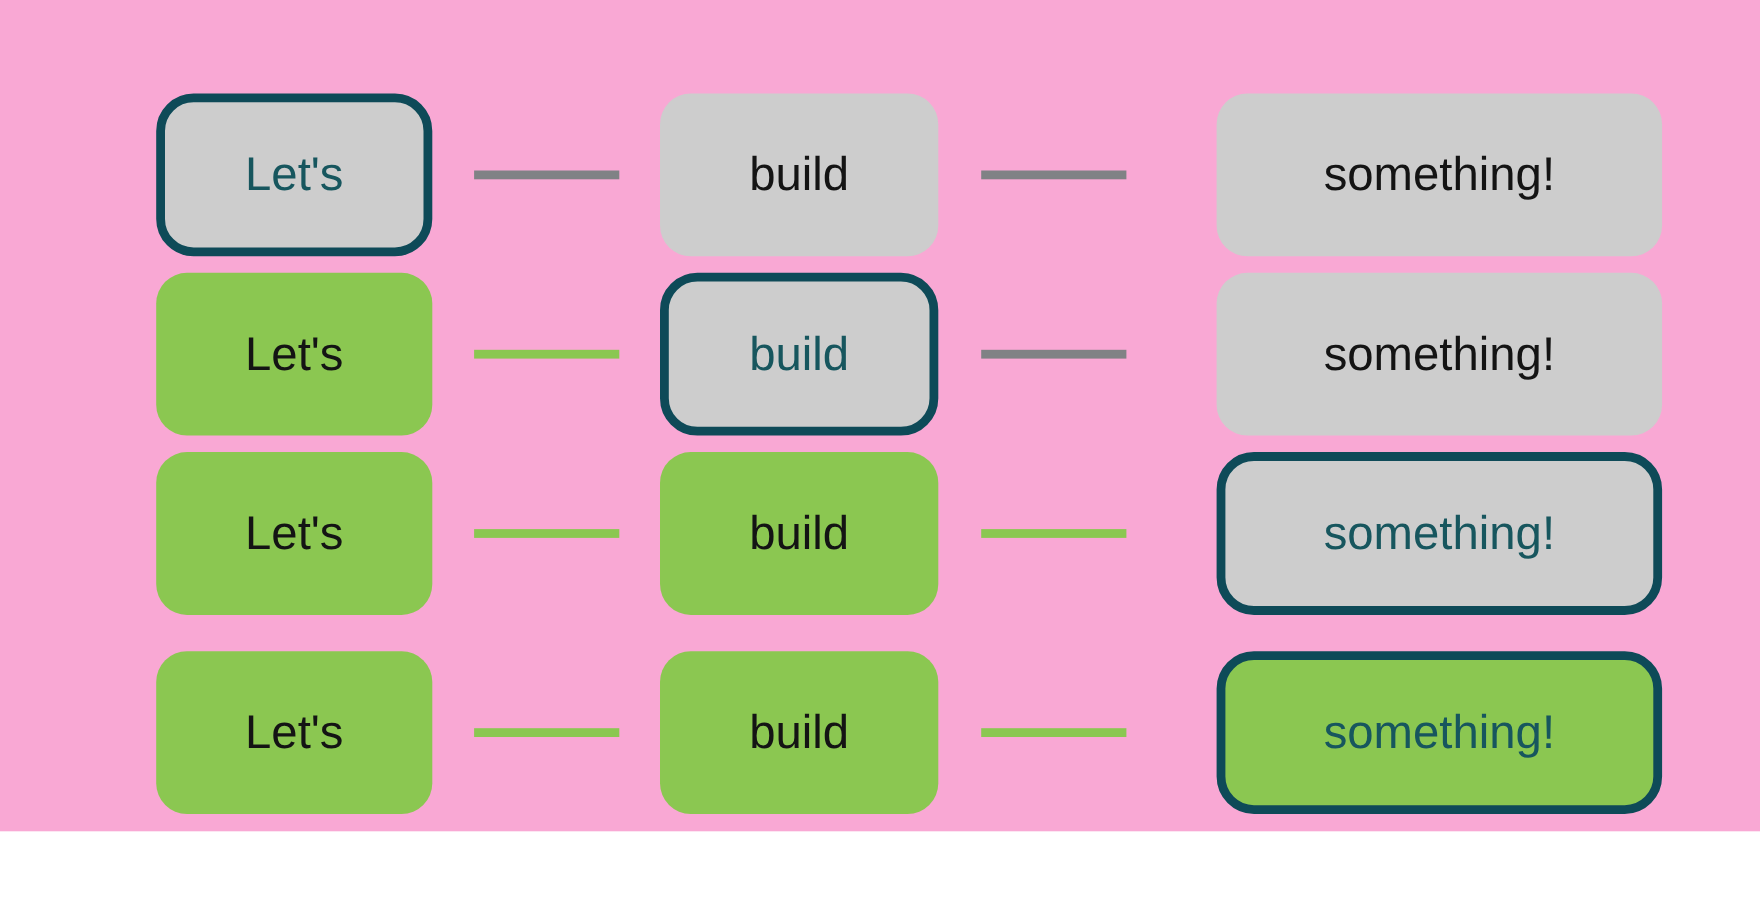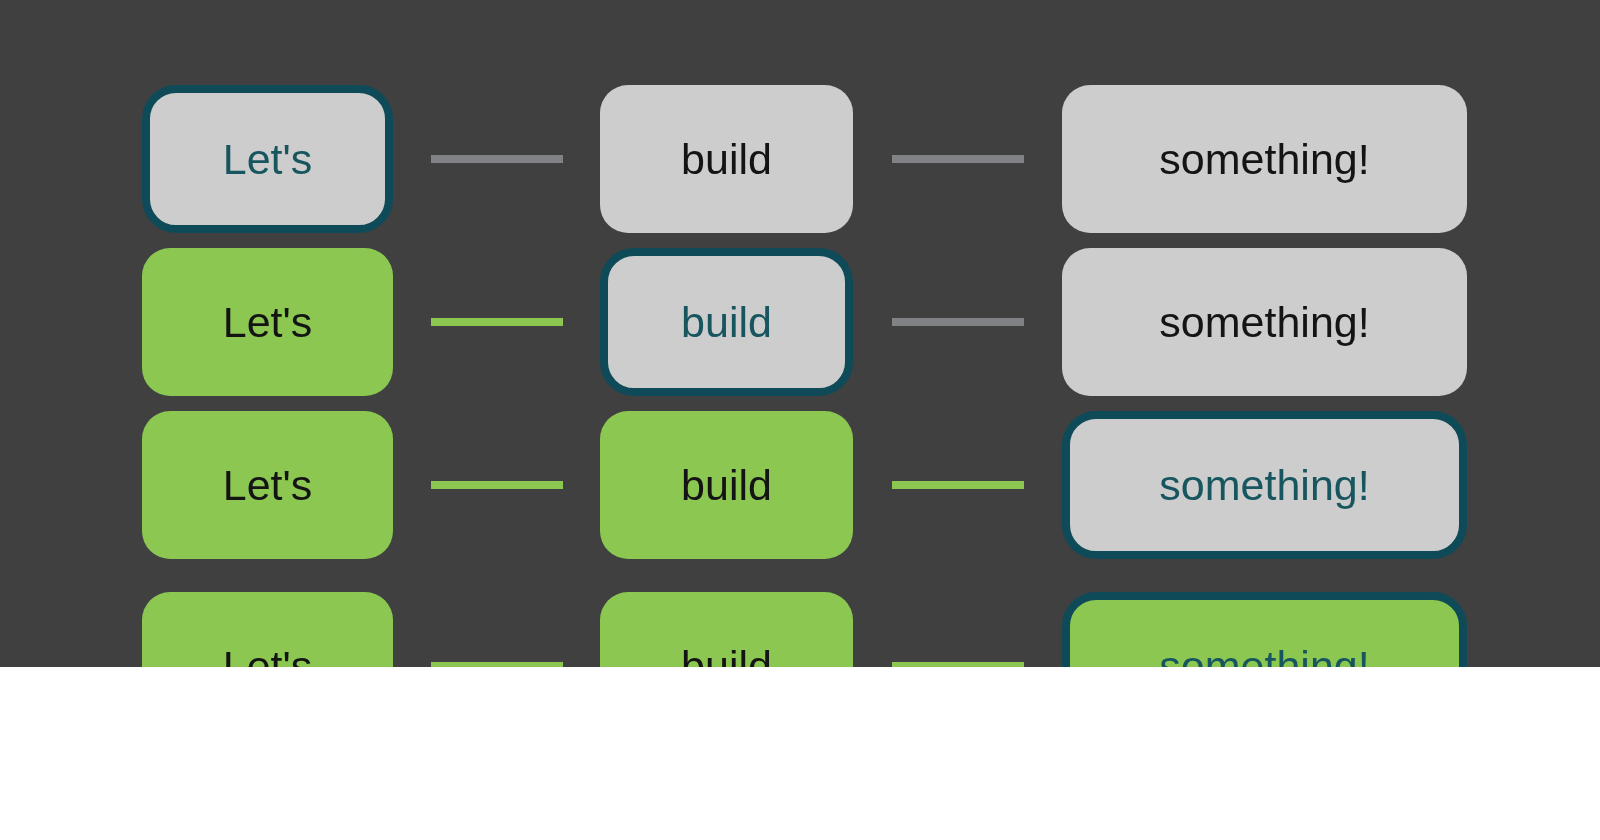--- a/index.html
+++ b/index.html
@@ -3,22 +3,22 @@
 <meta charset="utf-8">
 <style>
   html, body {
     margin: 0;
     padding: 0;
     background: #ffffff;
   }
   .canvas {
     position: relative;
     width: 1600px;
-    height: 667px;
-    background: #404040;
+    height: 756px;
+    background: #f9a8d4;
     font-family: "Liberation Sans", sans-serif;
     overflow: hidden;
   }
   .rows {
     position: absolute;
     left: 142px;
     top: 85px;
     display: flex;
     flex-direction: column;
   }
@@ -36,21 +36,21 @@
     border-radius: 28px;
     background: #cdcdcd;
     display: flex;
     align-items: center;
     justify-content: center;
     font-size: 43px;
     color: #141414;
   }
   .w1 { width: 251px; }
   .w2 { width: 253px; align-items: center; }
-  .w3 { width: 405px; }
+  .w3 { width: 405px; margin-left: 44px; }
   .node[data-fill="green"] { background: #8bc751; }
   .node[data-hl="true"] {
     border: 8px solid #0e4a58;
     border-radius: 34px;
     color: #17565e;
   }
   .gap {
     display: flex;
     align-items: center;
     justify-content: center;

